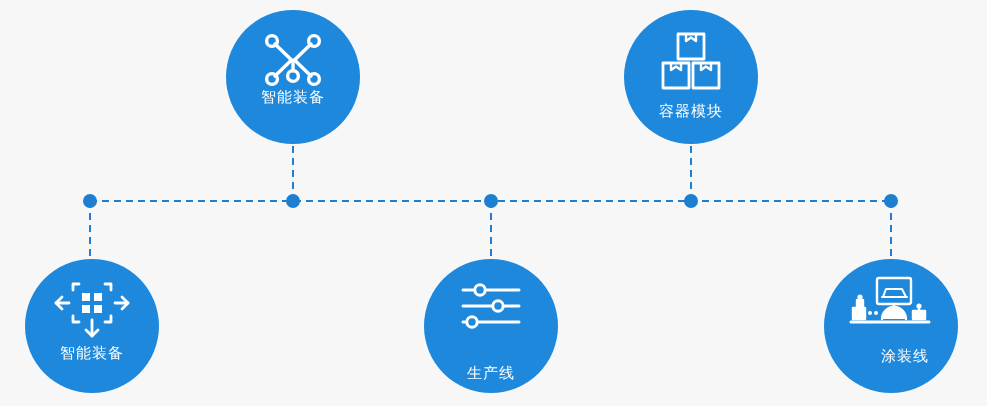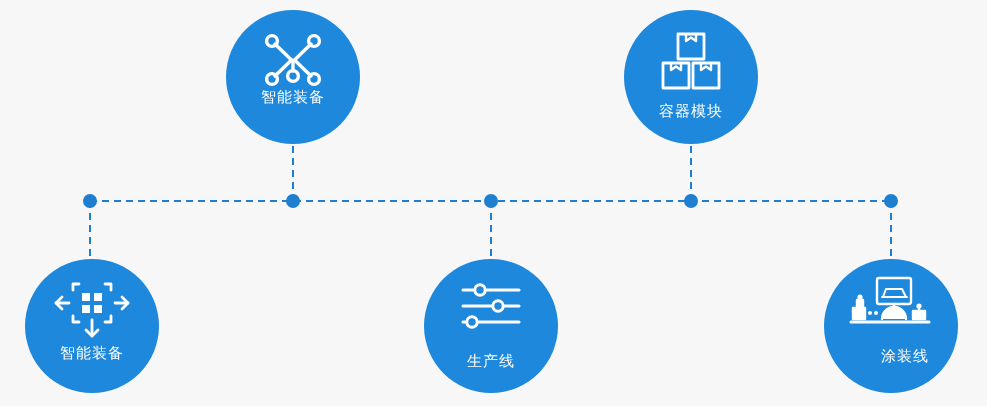--- a/index.html
+++ b/index.html
@@ -159,18 +159,18 @@
       <circle cx="28" cy="0" r="2.6" fill="#ffffff" stroke="none"></circle>
       <line x1="28" y1="3" x2="28" y2="5"></line>
 
       <line x1="-40" y1="16" x2="38" y2="16" stroke-width="3"></line>
     </g>
 
   </svg>
 
   <div class="node-label" style="left:92px;  top:352px;">智能装备</div>
   <div class="node-label" style="left:293px; top:96px;">智能装备</div>
-  <div class="node-label" style="left:491px; top:360px;">生产线</div>
+  <div class="node-label" style="left:491px; top:372px;">生产线</div>
   <div class="node-label" style="left:691px; top:110px;">容器模块</div>
   <div class="node-label" style="left:891px; top:355px;margin-left:14px;">涂装线</div>
 
 
 </div>
 
 </body></html>

